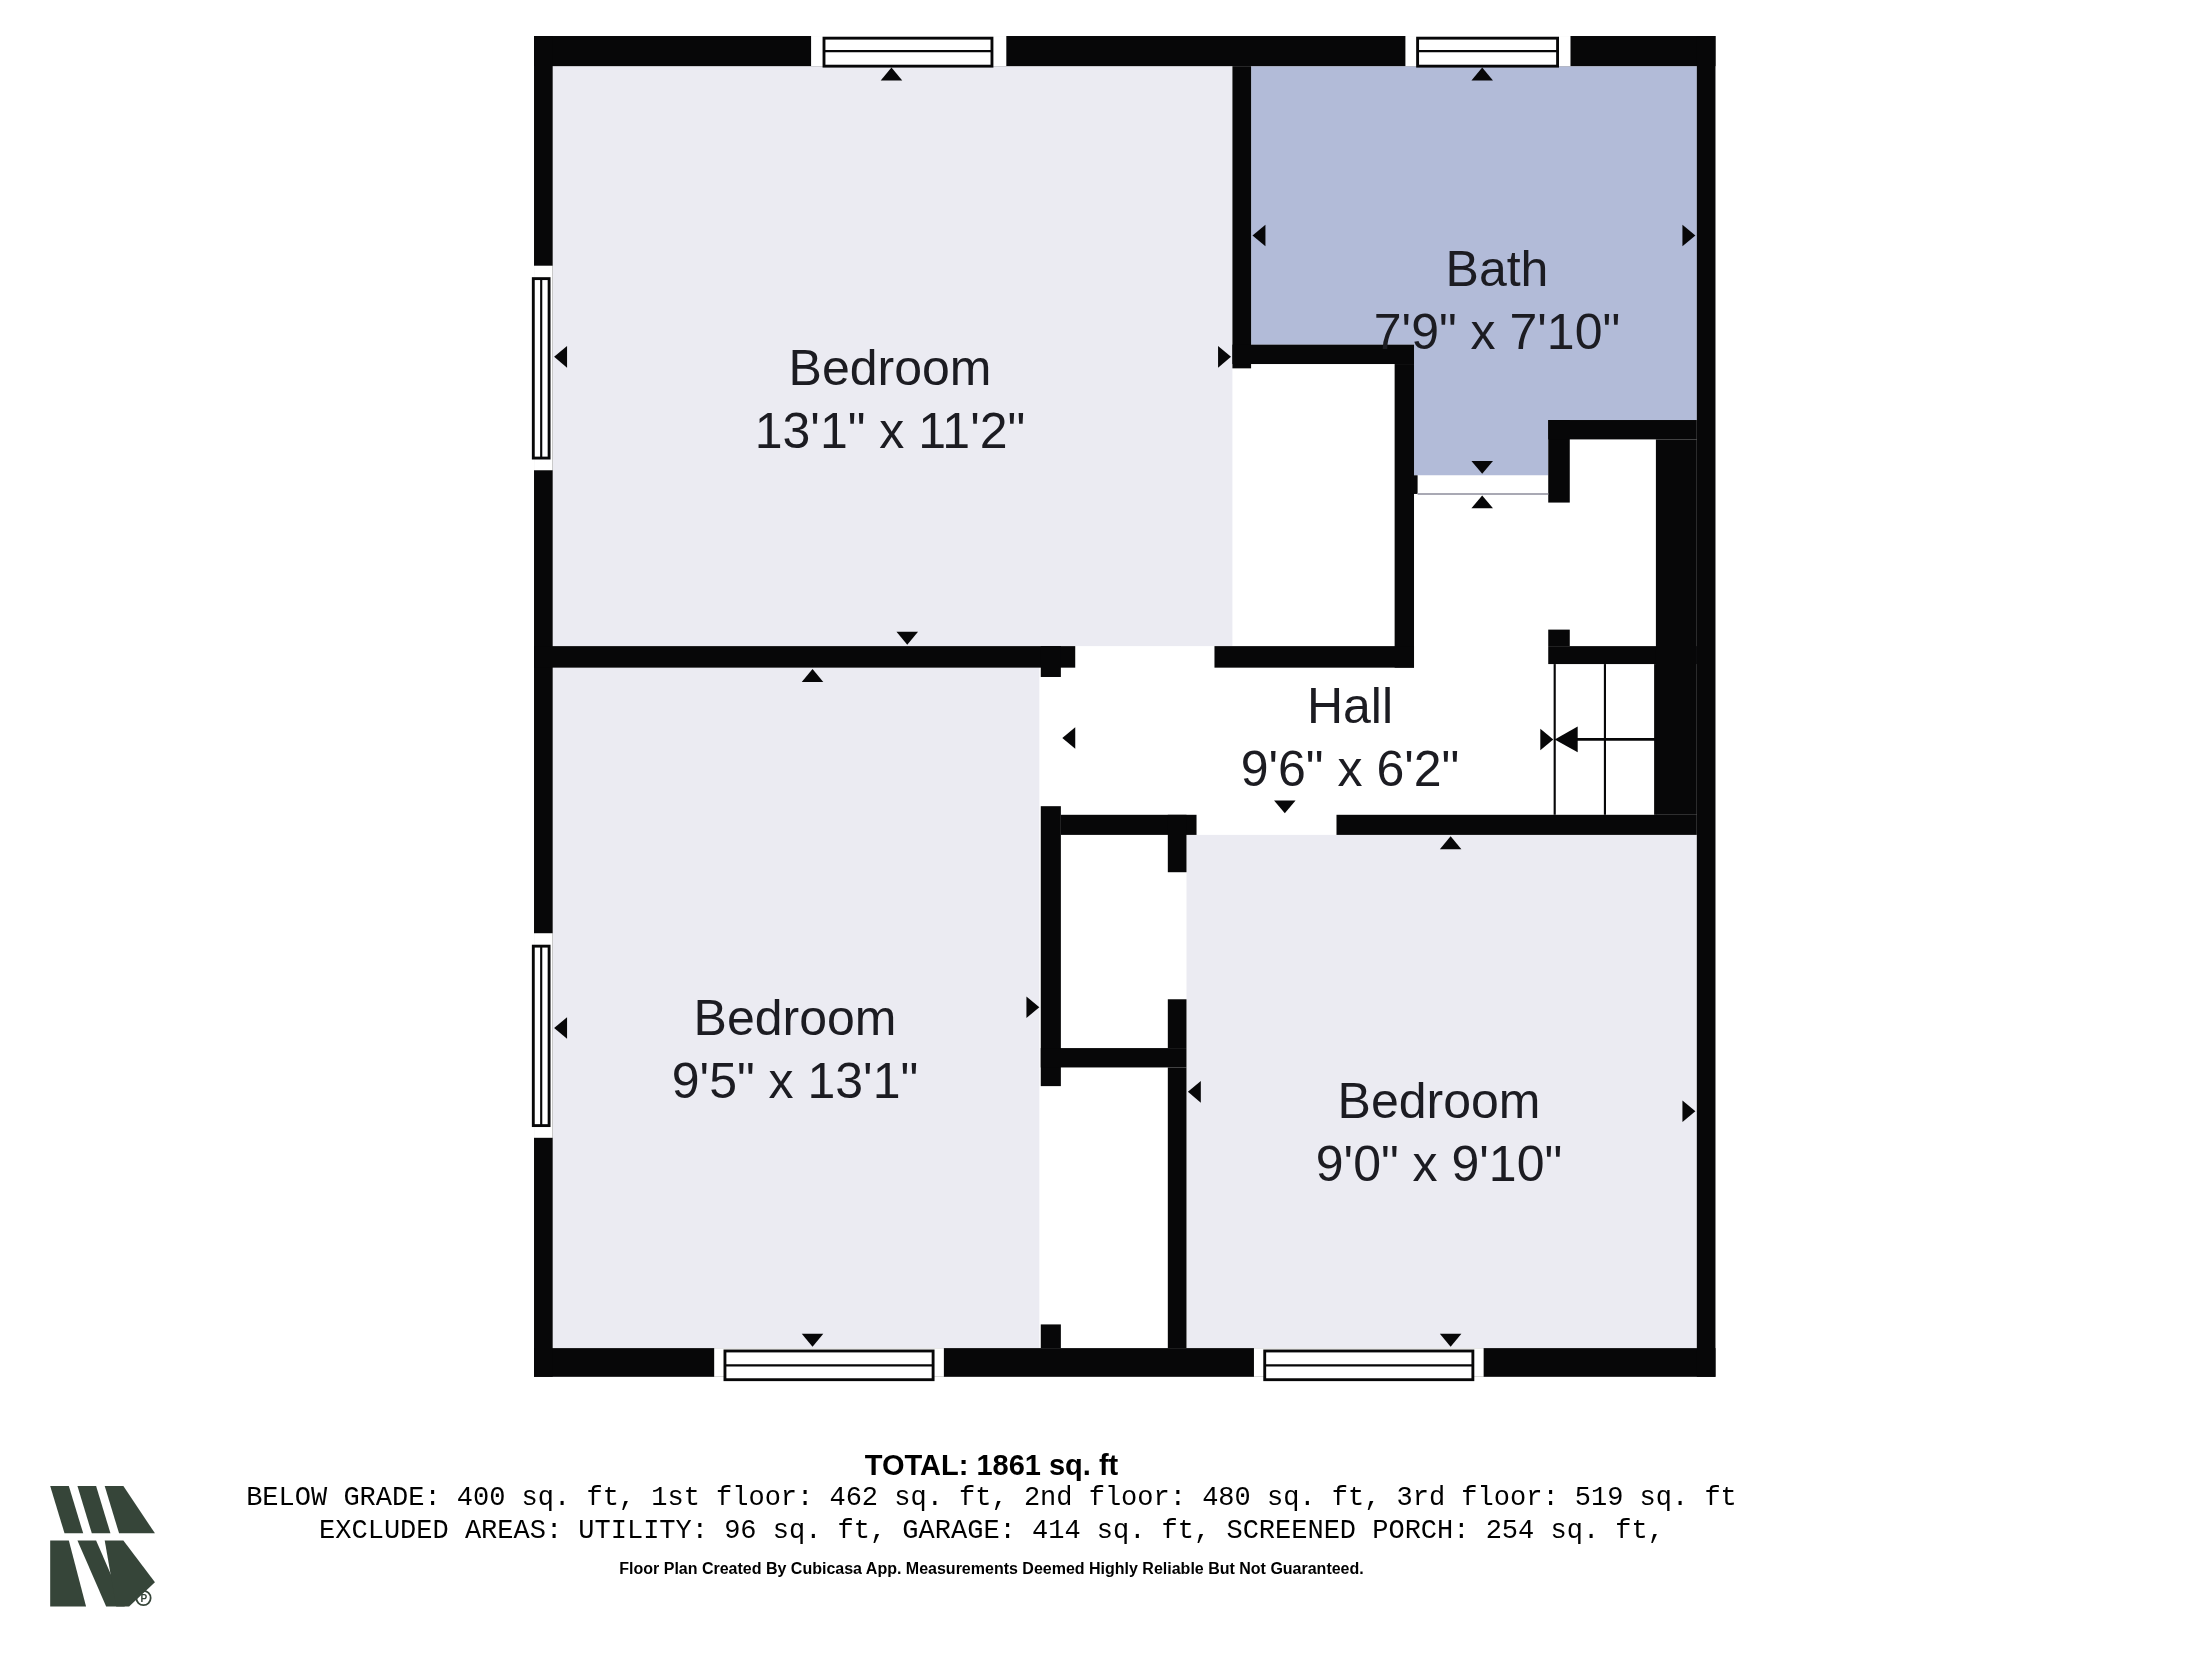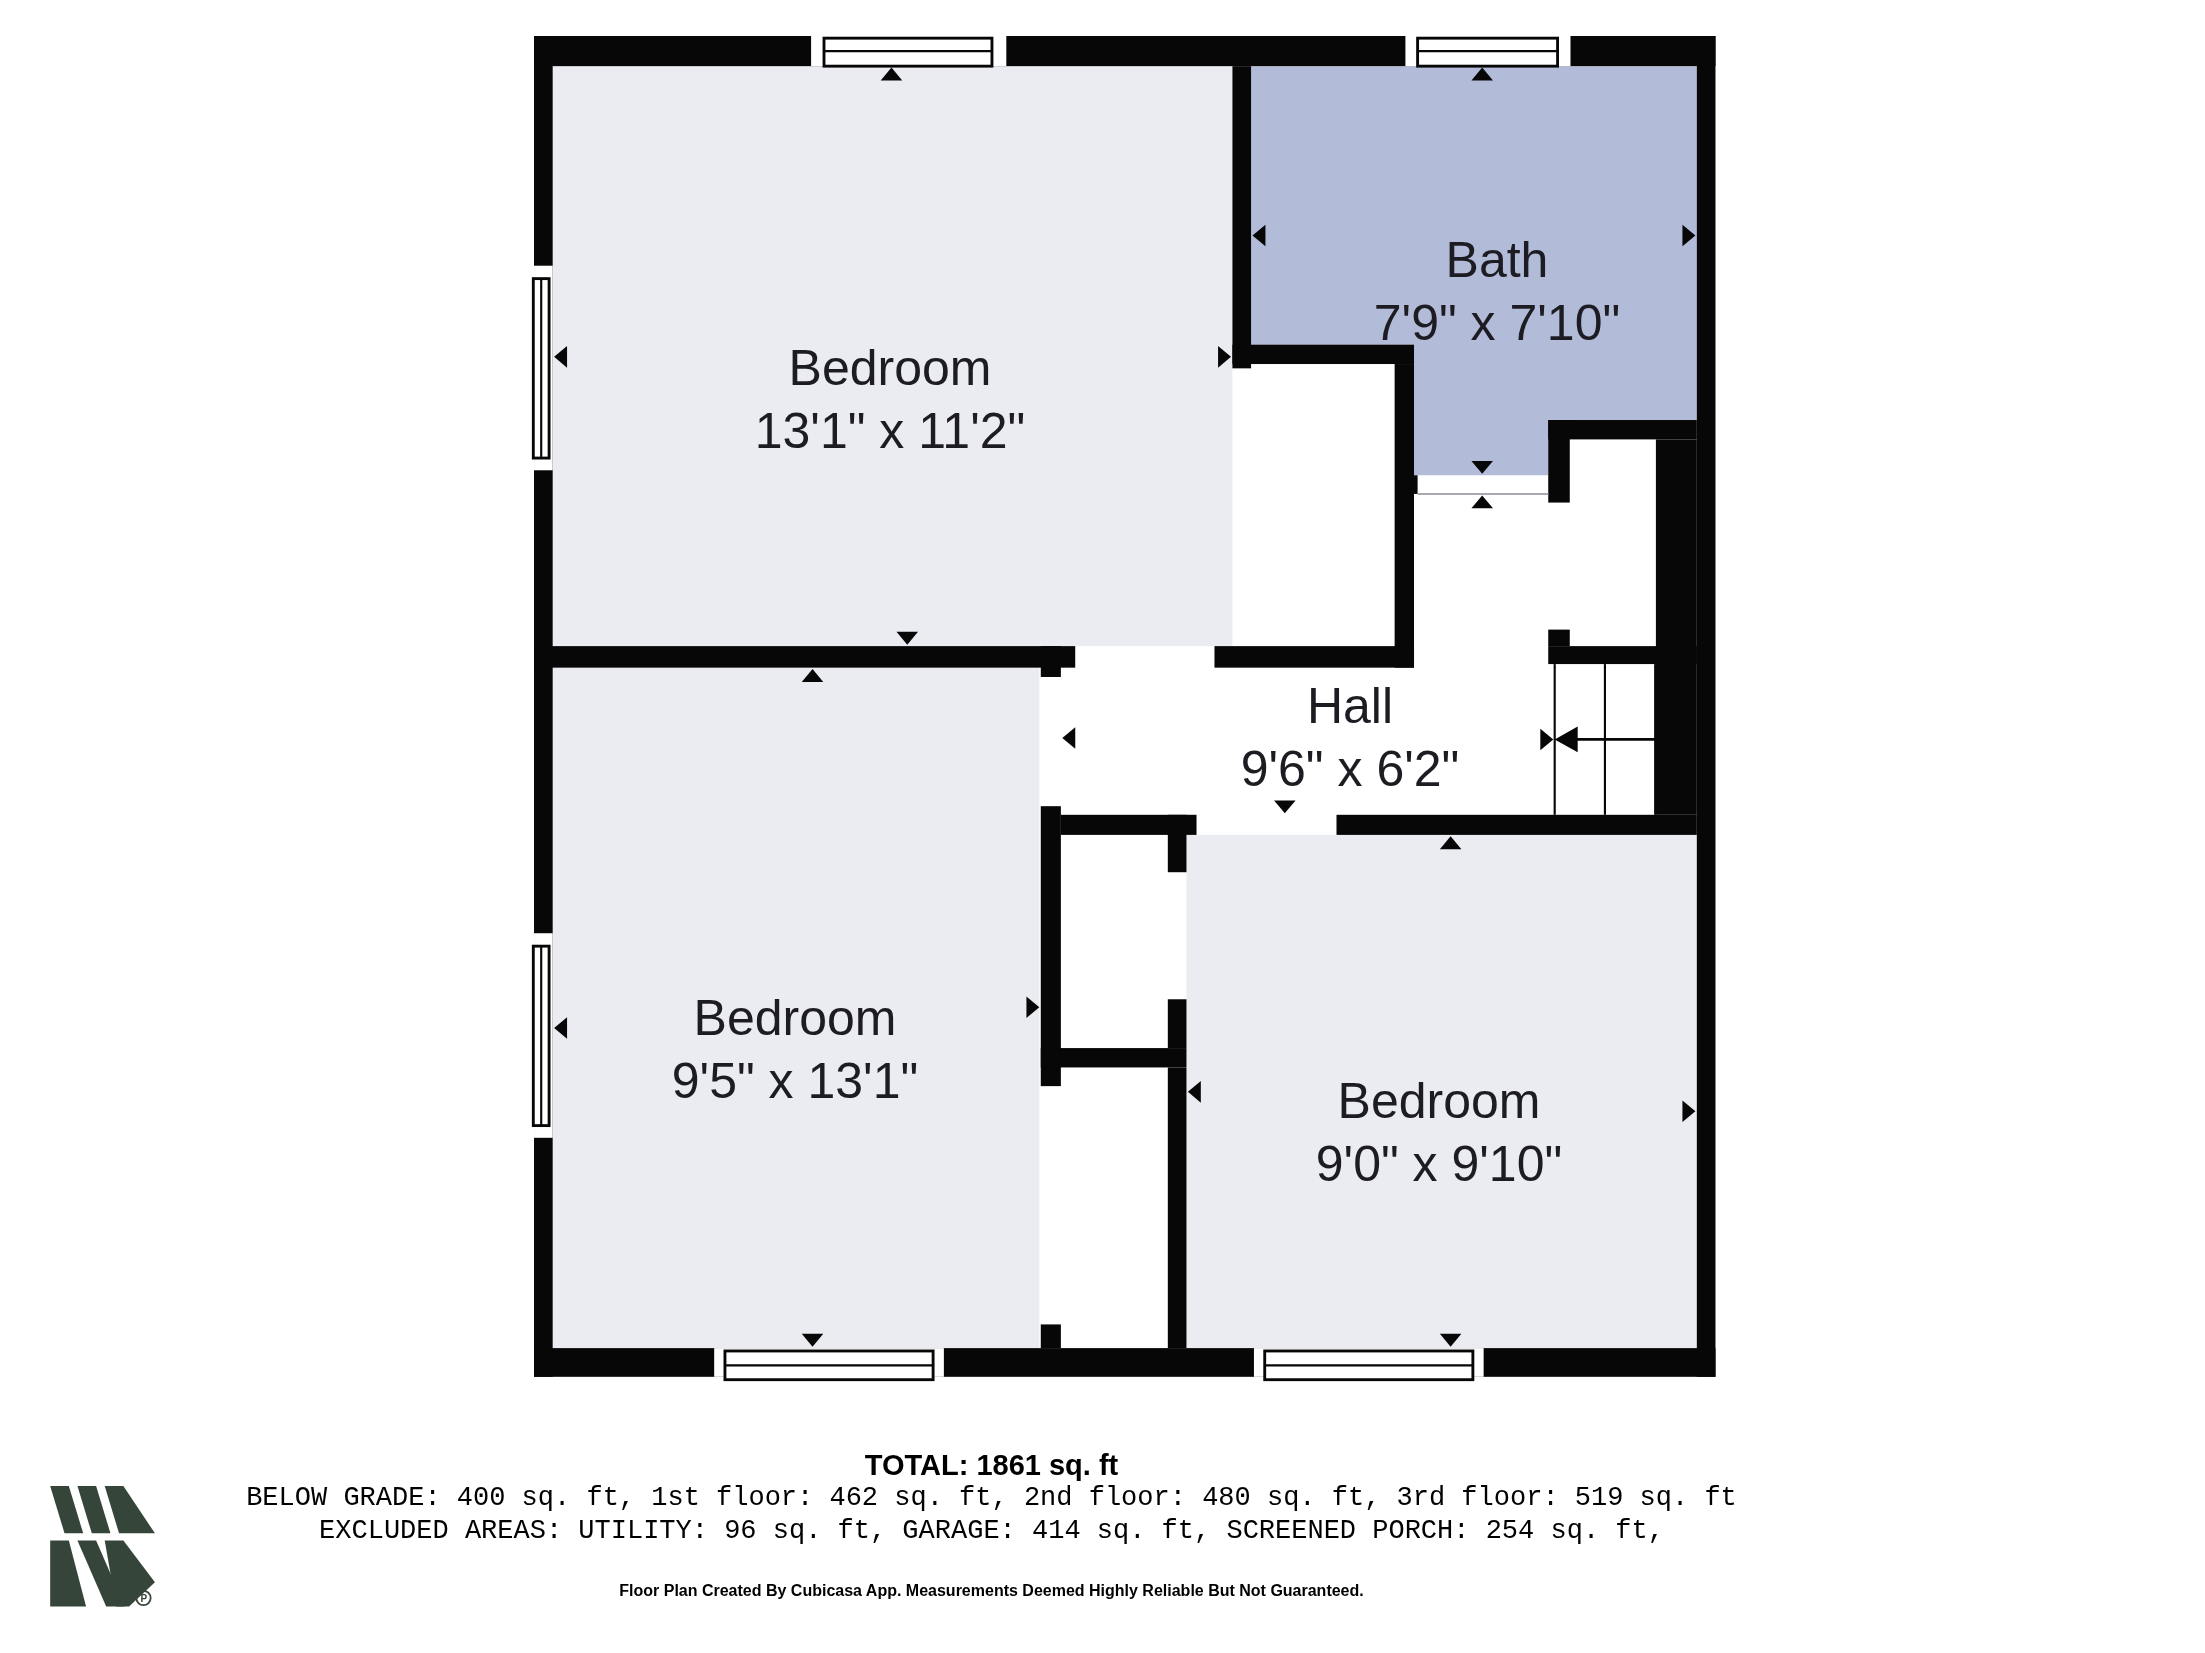--- a/index.html
+++ b/index.html
@@ -29,21 +29,21 @@
     position:absolute;transform:translate(-50%,-50%);text-align:center;
     font-size:50px;line-height:63px;white-space:nowrap;color:var(--text);
   }
   .room-label .dims{display:block;}
   .room-label .rname{display:block;}
   .summary{
     position:absolute;left:0;top:1449px;width:1983px;text-align:center;color:#000;
   }
   .summary .total{font-size:29px;line-height:33px;font-weight:bold;}
   .summary .line{font-size:27px;line-height:33px;font-family:Liberation Mono, monospace;}
-  .summary .disclaimer{font-size:16px;line-height:18.7px;margin-top:34px;font-weight:bold;}
+  .summary .disclaimer{font-size:16px;line-height:18.7px;margin-top:12px;font-weight:bold;}
   .logo{position:absolute;left:50px;top:1486px;}
   .logo polygon{fill:var(--logo);}
   .logo circle{fill:none;stroke:var(--logo);stroke-width:2.5;}
   .logo text{fill:var(--logo);font-family:"Liberation Sans",sans-serif;font-size:14px;font-weight:bold;}
 </style>
 </head>
 <body>
 
 <div class="page">
 
@@ -158,21 +158,21 @@
       <polygon class="tri" points="2021,1876 2006,1858 2036,1858"></polygon>
       <polygon class="tri" points="1655,1521 1673,1506 1673,1536"></polygon>
       <polygon class="tri" points="2362,1548 2344,1533 2344,1563"></polygon>
     </g>
   </svg>
 
   <div class="room-label" style="left:890px;top:400px;">
     <span class="rname">Bedroom</span>
     <span class="dims">13'1" x 11'2"</span>
   </div>
-  <div class="room-label" style="left:1497px;top:292px;text-align:center;">
+  <div class="room-label" style="left:1497px;top:301px;text-align:center;">
     <span class="rname">Bath</span>
     <span class="dims">7'9" x 7'10"</span>
   </div>
   <div class="room-label" style="left:1350px;top:738px;">
     <span class="rname">Hall</span>
     <span class="dims">9'6" x 6'2"</span>
   </div>
   <div class="room-label" style="left:795px;top:1050px;">
     <span class="rname">Bedroom</span>
     <span class="dims">9'5" x 13'1"</span>

